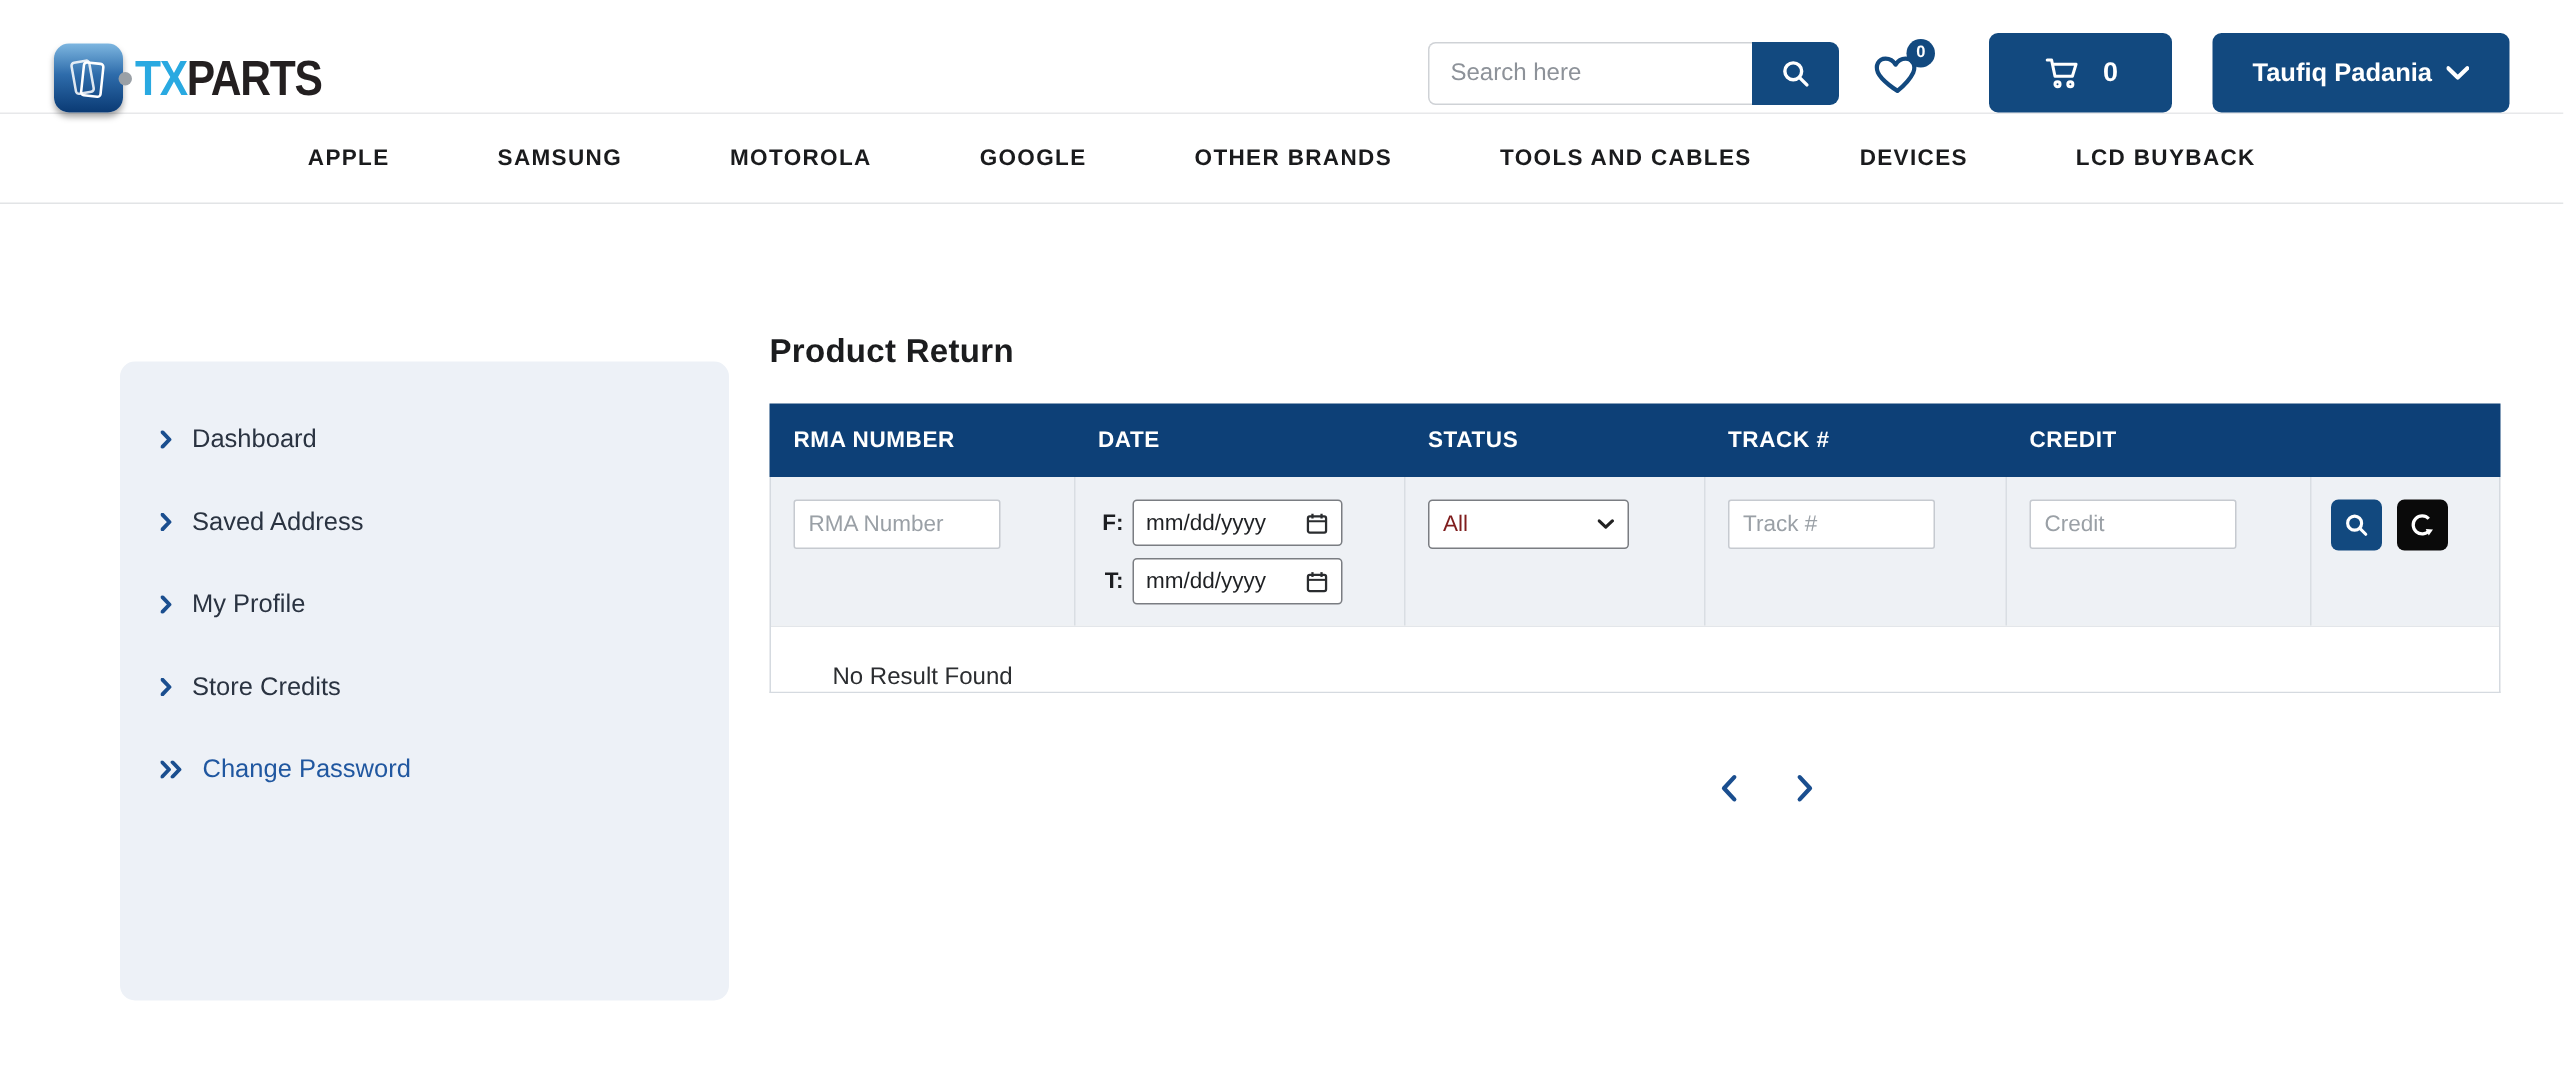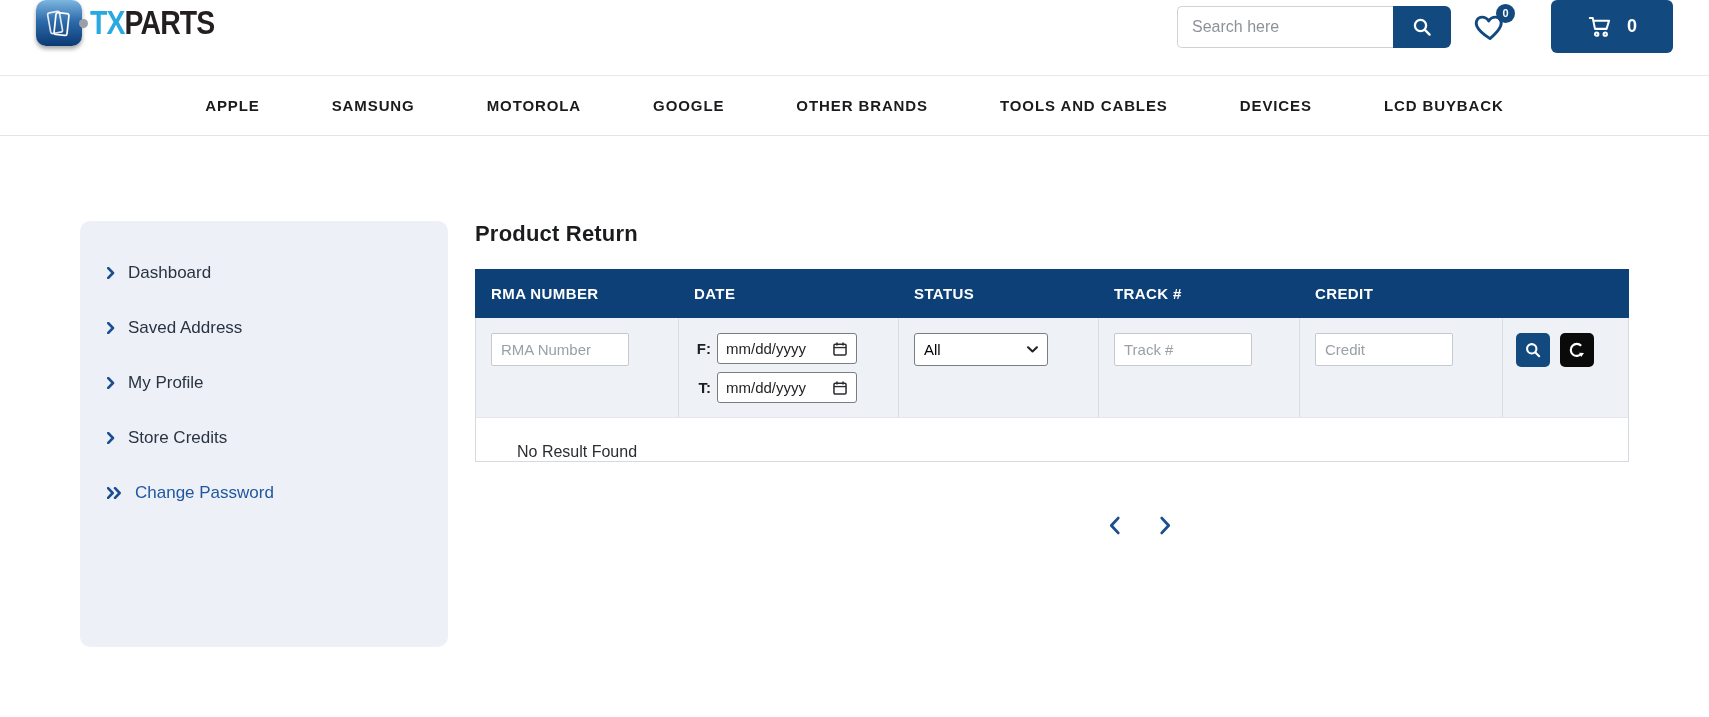--- a/index.html
+++ b/index.html
@@ -3,21 +3,21 @@
 <meta charset="utf-8">
 <style>
   * { box-sizing: border-box; }
   html,body { margin:0; padding:0; }
   body {
     width:1709px; height:717px; background:#ffffff; overflow:hidden;
     font-family:"Liberation Sans","DejaVu Sans",sans-serif; color:#1c1e21;
   }
 
   
-  .header { height:75px; display:flex; align-items:flex-start; padding:0 36px; background:#fff; }
+  .header { height:75px; display:flex; align-items:flex-end; padding:0 36px; background:#fff; }
   .logo { display:flex; align-items:center; cursor:pointer; }
   .logo-ic {
     width:46px; height:46px; border-radius:10px;
     background:linear-gradient(180deg,#7db6e0 0%,#2e6cab 45%,#0a3a74 100%);
     display:flex; align-items:center; justify-content:center;
     box-shadow:0 3px 4px rgba(0,0,0,.35);
   }
   .logo-dot { width:9px; height:9px; border-radius:50%; background:#9aa0a6; margin:0 2px 0 -3px; }
   .logo-text { font-size:33px; font-weight:800; letter-spacing:-1px; transform:scaleX(.86); transform-origin:left center; white-space:nowrap; }
   .logo-tx { color:#29a9e1; }
@@ -56,22 +56,22 @@
   .nav {
     height:61px; border-top:1px solid #e7e8ea; border-bottom:1px solid #e2e4e6;
     display:flex; align-items:center; justify-content:center; column-gap:72px; background:#fff;
   }
   .nav-item { font-size:15px; font-weight:700; letter-spacing:.9px; color:#1a1b1d; cursor:pointer; white-space:nowrap; }
 
   
   .content { display:flex; margin-top:85px; padding-left:80px; }
 
   .sidebar {
-    width:368px; min-height:426px; background:#edf1f7; border-radius:10px;
-    padding:24px 0 18px 0; flex-shrink:0;
+    width:406px; min-height:426px; background:#edf1f7; border-radius:10px;
+    padding:24px 0 18px 0; flex-shrink:0;margin-top:20px;
   }
   .side-item { height:55px; display:flex; align-items:center; gap:13px; padding-left:27px; font-size:17px; color:#2a3341; cursor:pointer; }
   .side-item .chev { display:flex; align-items:center; }
   .side-item.hl { color:#2057a0; }
   .side-item.active { color:#1d3e6b; font-weight:700; }
 
   .main { margin-left:27px; width:1154px; }
   .page-title { font-size:22px; font-weight:700; color:#1b1c1e; margin:0 0 22px 0; letter-spacing:.2px; }
 
   .tbl { width:1154px; }
@@ -97,21 +97,21 @@
   .date-box {
     width:140px; height:31px; background:#fff; border:1px solid #7a7d82; border-radius:3px;
     display:flex; align-items:center; justify-content:space-between; padding:0 8px; cursor:text;
   }
   .date-val { font-size:15px; color:#1f2124; }
 
   .sel-box {
     width:134px; height:33px; background:#fff; border:1px solid #7a7d82; border-radius:3px;
     display:flex; align-items:center; justify-content:space-between; padding:0 9px; cursor:pointer;
   }
-  .sel-val { font-size:15px; color:#000000; }
+  .sel-val { font-size:15px; color:#7f1d1d; }
 
   .btn-cell { display:flex; gap:10px; padding-left:13px; }
   .sq-btn { width:34px; height:34px; border:none; border-radius:5px; display:flex; align-items:center; justify-content:center; cursor:pointer; }
   .sq-btn.blue { background:#12497f; }
   .sq-btn.black { background:#0a0a0a; }
 
   .empty-row { background:#fff; height:44px; display:flex; align-items:flex-end; padding-left:41px; font-size:16px; color:#2b2d30; border-top:1px solid #e3e6ea; }
 
   .pager { margin-top:52px; display:flex; justify-content:center; gap:30px; transform:translateX(88px); }
   .pg-btn { background:none; border:none; cursor:pointer; padding:2px; display:flex; align-items:center; }
@@ -157,20 +157,26 @@
       <svg width="27" height="25" viewBox="0 0 24 22">
         <g fill="none" stroke="#fff" stroke-width="1.8" stroke-linecap="round" stroke-linejoin="round">
           <path d="M2.5 3.5 h2.6 l2 9.6 h10.3 l2.2 -7.2 H6"></path>
           <circle cx="8.6" cy="17.8" r="1.5"></circle>
           <circle cx="16.2" cy="17.8" r="1.5"></circle>
         </g>
       </svg>
       <span class="cart-count">0</span>
     </button>
 
+    <button class="user-btn">
+      <span>Taufiq Padania</span>
+      <svg width="15" height="10" viewBox="0 0 13 8">
+        <polyline points="1,1 6.5,6.3 12,1" fill="none" stroke="#fff" stroke-width="2.4" stroke-linecap="round" stroke-linejoin="round"></polyline>
+      </svg>
+    </button>
   </div>
 </div>
 
 <div class="nav">
   <div class="nav-item">APPLE</div>
   <div class="nav-item">SAMSUNG</div>
   <div class="nav-item">MOTOROLA</div>
   <div class="nav-item">GOOGLE</div>
   <div class="nav-item">OTHER BRANDS</div>
   <div class="nav-item">TOOLS AND CABLES</div>

